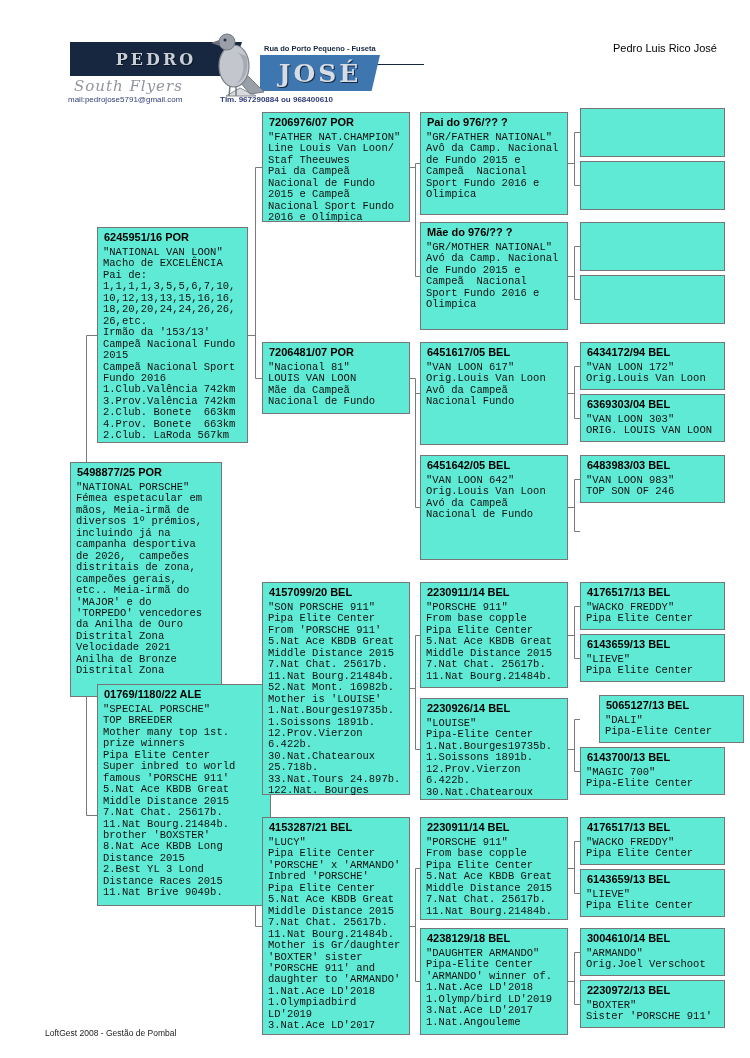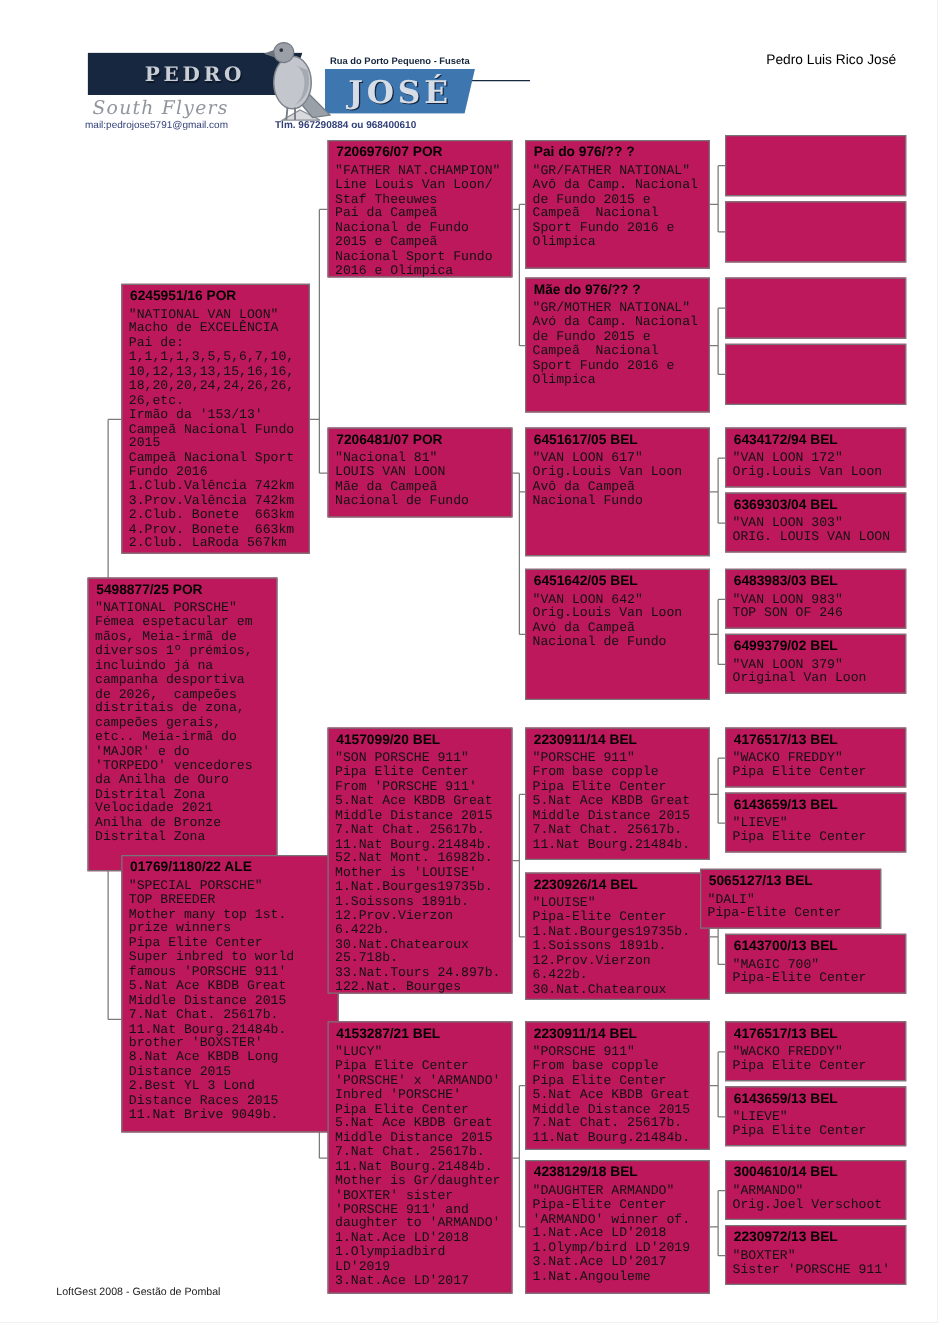--- a/index.html
+++ b/index.html
@@ -1,21 +1,21 @@
 <!DOCTYPE html>
 <html><head>
 <meta charset="utf-8">
 <style>
   html,body{margin:0;padding:0;background:#e8e8e8;}
   #page{position:relative;width:750px;height:1058px;background:#ffffff;margin:0 auto;
         font-family:"Liberation Sans",sans-serif;overflow:hidden;}
   
   #connectors{position:absolute;left:0;top:0;width:750px;height:1058px;}
   
-  .pbox{position:absolute;background:#be185d;border:1px solid #767676;
+  .pbox{position:absolute;background:#5eead4;border:1px solid #767676;
         box-sizing:border-box;padding:3px 4px 2px 5px;}
   .pbox-ring{font-family:"Liberation Sans",sans-serif;font-weight:bold;font-size:11px;
         color:#000;margin:0 0 4px 1px;white-space:nowrap;}
   .pbox-body{font-family:"Liberation Mono","DejaVu Sans Mono",monospace;font-size:10.5px;
         line-height:11.45px;color:#111;white-space:pre-wrap;}
   
   #owner-name{position:absolute;left:600px;top:42px;width:140px;font-size:11px;color:#000;padding-left:13px;}
   #logo{position:absolute;left:68px;top:33px;width:310px;height:72px;}
   #logo-pedro{position:absolute;left:2px;top:9px;width:172px;height:34px;background:#16273f;
         clip-path:polygon(0 0,100% 0,93% 100%,0 100%);
@@ -292,36 +292,31 @@
   <div class="pbox" style="left:580px;top:394px;width:145px;height:48px">
     <div class="pbox-ring">6369303/04 BEL</div>
     <div class="pbox-body">"VAN LOON 303"
 ORIG. LOUIS VAN LOON</div>
   </div>
   <div class="pbox" style="left:580px;top:455px;width:145px;height:48px">
     <div class="pbox-ring">6483983/03 BEL</div>
     <div class="pbox-body">"VAN LOON 983"
 TOP SON OF 246</div>
   </div>
-  <div class="pbox" style="left:580px;top:507px;width:145px;height:48px">
-    <div class="pbox-ring">6499379/02 BEL</div>
-    <div class="pbox-body">"VAN LOON 379"
-Original Van Loon</div>
-  </div>
   <div class="pbox" style="left:580px;top:582px;width:145px;height:48px">
     <div class="pbox-ring">4176517/13 BEL</div>
     <div class="pbox-body">"WACKO FREDDY"
 Pipa Elite Center</div>
   </div>
   <div class="pbox" style="left:580px;top:634px;width:145px;height:48px">
     <div class="pbox-ring">6143659/13 BEL</div>
     <div class="pbox-body">"LIEVE"
 Pipa Elite Center</div>
   </div>
-  <div class="pbox" style="left:560px;top:695px;width:145px;height:48px">
+  <div class="pbox" style="left:599px;top:695px;width:145px;height:48px">
     <div class="pbox-ring">5065127/13 BEL</div>
     <div class="pbox-body">"DALI"
 Pipa-Elite Center</div>
   </div>
   <div class="pbox" style="left:580px;top:747px;width:145px;height:48px">
     <div class="pbox-ring">6143700/13 BEL</div>
     <div class="pbox-body">"MAGIC 700"
 Pipa-Elite Center</div>
   </div>
   <div class="pbox" style="left:580px;top:817px;width:145px;height:48px">

